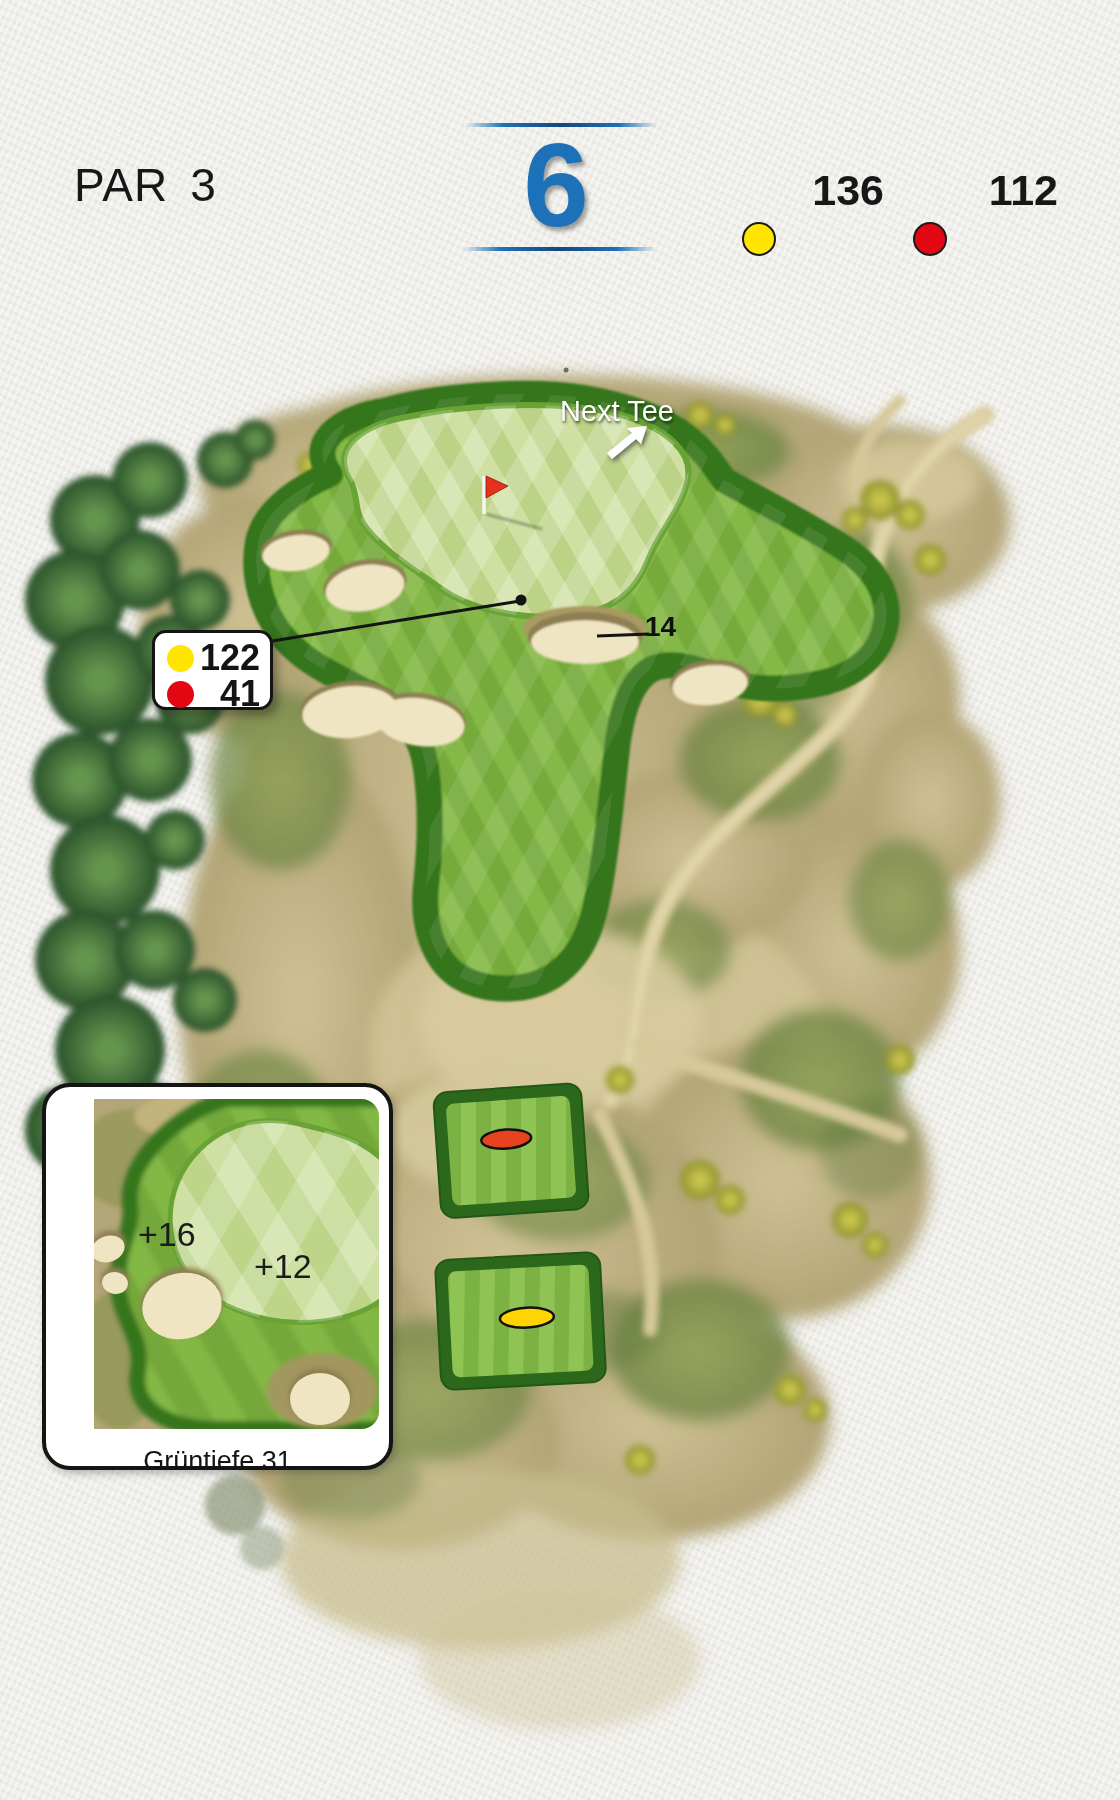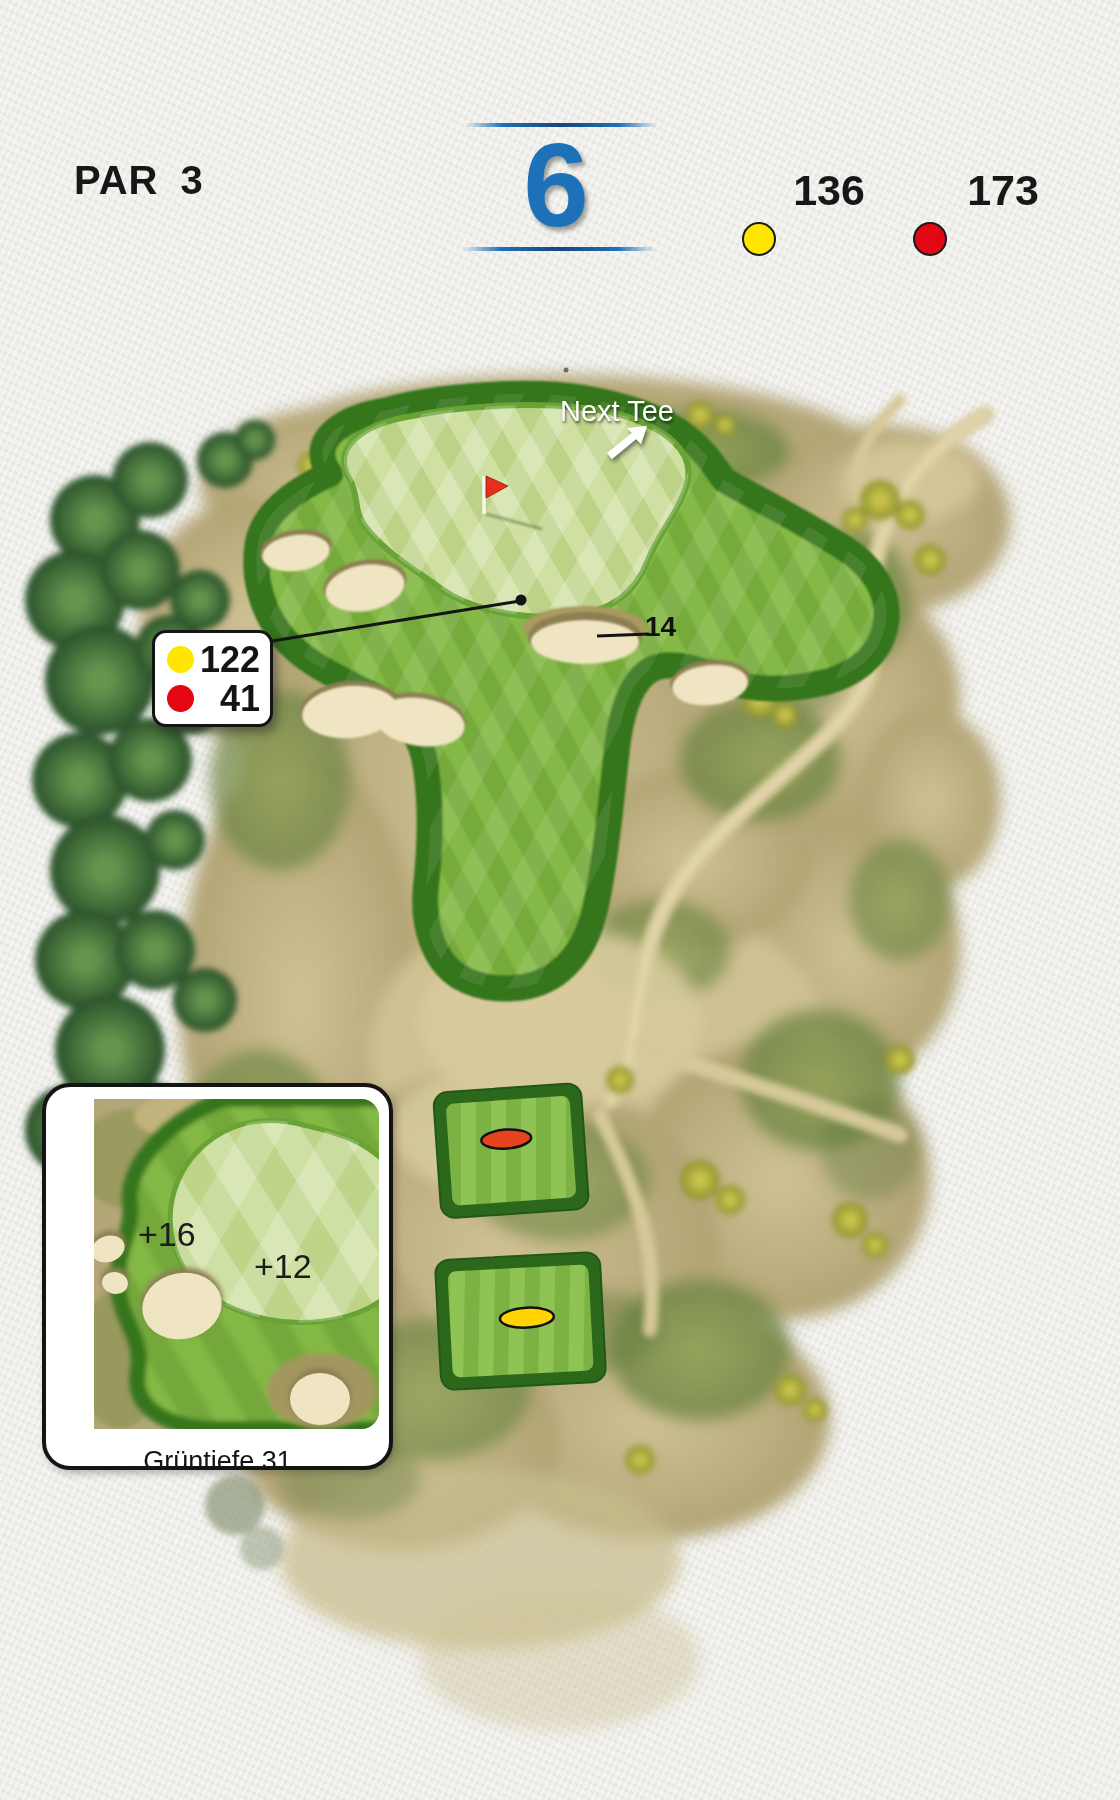--- a/index.html
+++ b/index.html
@@ -9,40 +9,40 @@
   }
   #page{
     position:relative;width:1120px;height:1800px;overflow:hidden;
     background-color:#f0efeb;
     background-image:
       repeating-linear-gradient(115deg, rgba(255,255,255,.45) 0 2px, rgba(0,0,0,0) 2px 6px),
       repeating-linear-gradient(25deg, rgba(205,203,194,.22) 0 3px, rgba(0,0,0,0) 3px 8px);
   }
   .abs{position:absolute;}
   
-  #par{left:74px;top:158px;font-size:40px;font-weight:700;color:#171717;letter-spacing:1px;}
+  #par{left:74px;top:158px;font-size:46px;font-weight:400;color:#171717;letter-spacing:1px;}
   #par .gap{display:inline-block;width:22px;}
   #holeNum{left:456px;top:126px;width:200px;text-align:center;font-size:118px;line-height:1;
     font-weight:700;color:#1d71b8;text-shadow:3px 4px 4px rgba(50,50,50,.45);}
   .rule{height:4px;border-radius:2px;
     background:linear-gradient(90deg, rgba(29,113,184,0), #1d71b8 20%, #16467e 50%, #1d71b8 80%, rgba(29,113,184,0));}
   #ruleTop{left:464px;top:123px;width:194px;}
   #ruleBottom{left:462px;top:247px;width:194px;}
   .tee-dot{width:34px;height:34px;border-radius:50%;border:2px solid #1a1a1a;box-sizing:border-box;}
   #dotYellowHdr{left:742px;top:222px;background:#ffe500;}
   #dotRedHdr{left:913px;top:222px;background:#e30613;}
-  .hdr-dist{top:166px;width:110px;text-align:center;font-size:43px;font-weight:700;color:#171717;}
+  .hdr-dist{top:166px;width:110px;text-align:right;font-size:43px;font-weight:700;color:#171717;}
   #dist136{left:774px;}
   #dist112{left:948px;}
   
   #nextTee{left:560px;top:395px;font-size:29px;font-weight:400;color:#ffffff;
     text-shadow:1px 2px 3px rgba(20,30,10,.75);}
   #label14{left:645px;top:611px;font-size:28px;font-weight:700;color:#101010;}
   
-  #callout{left:152px;top:630px;width:121px;height:97px;background:#fff;
+  #callout{left:152px;top:630px;width:121px;height:80px;background:#fff;
     border:3px solid #141414;border-radius:14px;box-sizing:border-box;
     box-shadow:5px 6px 8px rgba(40,40,30,.45);padding:7px 10px 6px 12px;
     display:flex;flex-direction:column;justify-content:space-between;}
   .co-row{display:flex;align-items:center;height:40px;}
   .co-dot{width:27px;height:27px;border-radius:50%;flex:0 0 auto;}
   .co-val{flex:1;text-align:right;font-size:36px;font-weight:700;color:#141414;line-height:1;}
   
   #inset{left:42px;top:1083px;width:351px;height:387px;background:#fff;
     border:4px solid #141414;border-radius:28px;box-sizing:border-box;
     box-shadow:3px 4px 7px rgba(60,60,50,.3);padding:12px 12px 0 12px;}
@@ -296,21 +296,21 @@
   <div class="abs" id="par">
     <span>PAR</span><span class="gap"></span><span>3</span>
   </div>
 
   <div class="abs rule" id="ruleTop"></div>
   <div class="abs" id="holeNum">6</div>
   <div class="abs rule" id="ruleBottom"></div>
 
   <div class="abs hdr-dist" id="dist136">136</div>
   <div class="abs tee-dot" id="dotYellowHdr"></div>
-  <div class="abs hdr-dist" id="dist112">173</div>
+  <div class="abs hdr-dist" id="dist112">112</div>
   <div class="abs tee-dot" id="dotRedHdr"></div>
 
   <div class="abs" id="nextTee">Next Tee</div>
 
   <div class="abs" id="callout">
     <div class="co-row">
       <div class="co-dot" style="background:#ffe500"></div>
       <div class="co-val">122</div>
     </div>
     <div class="co-row">

